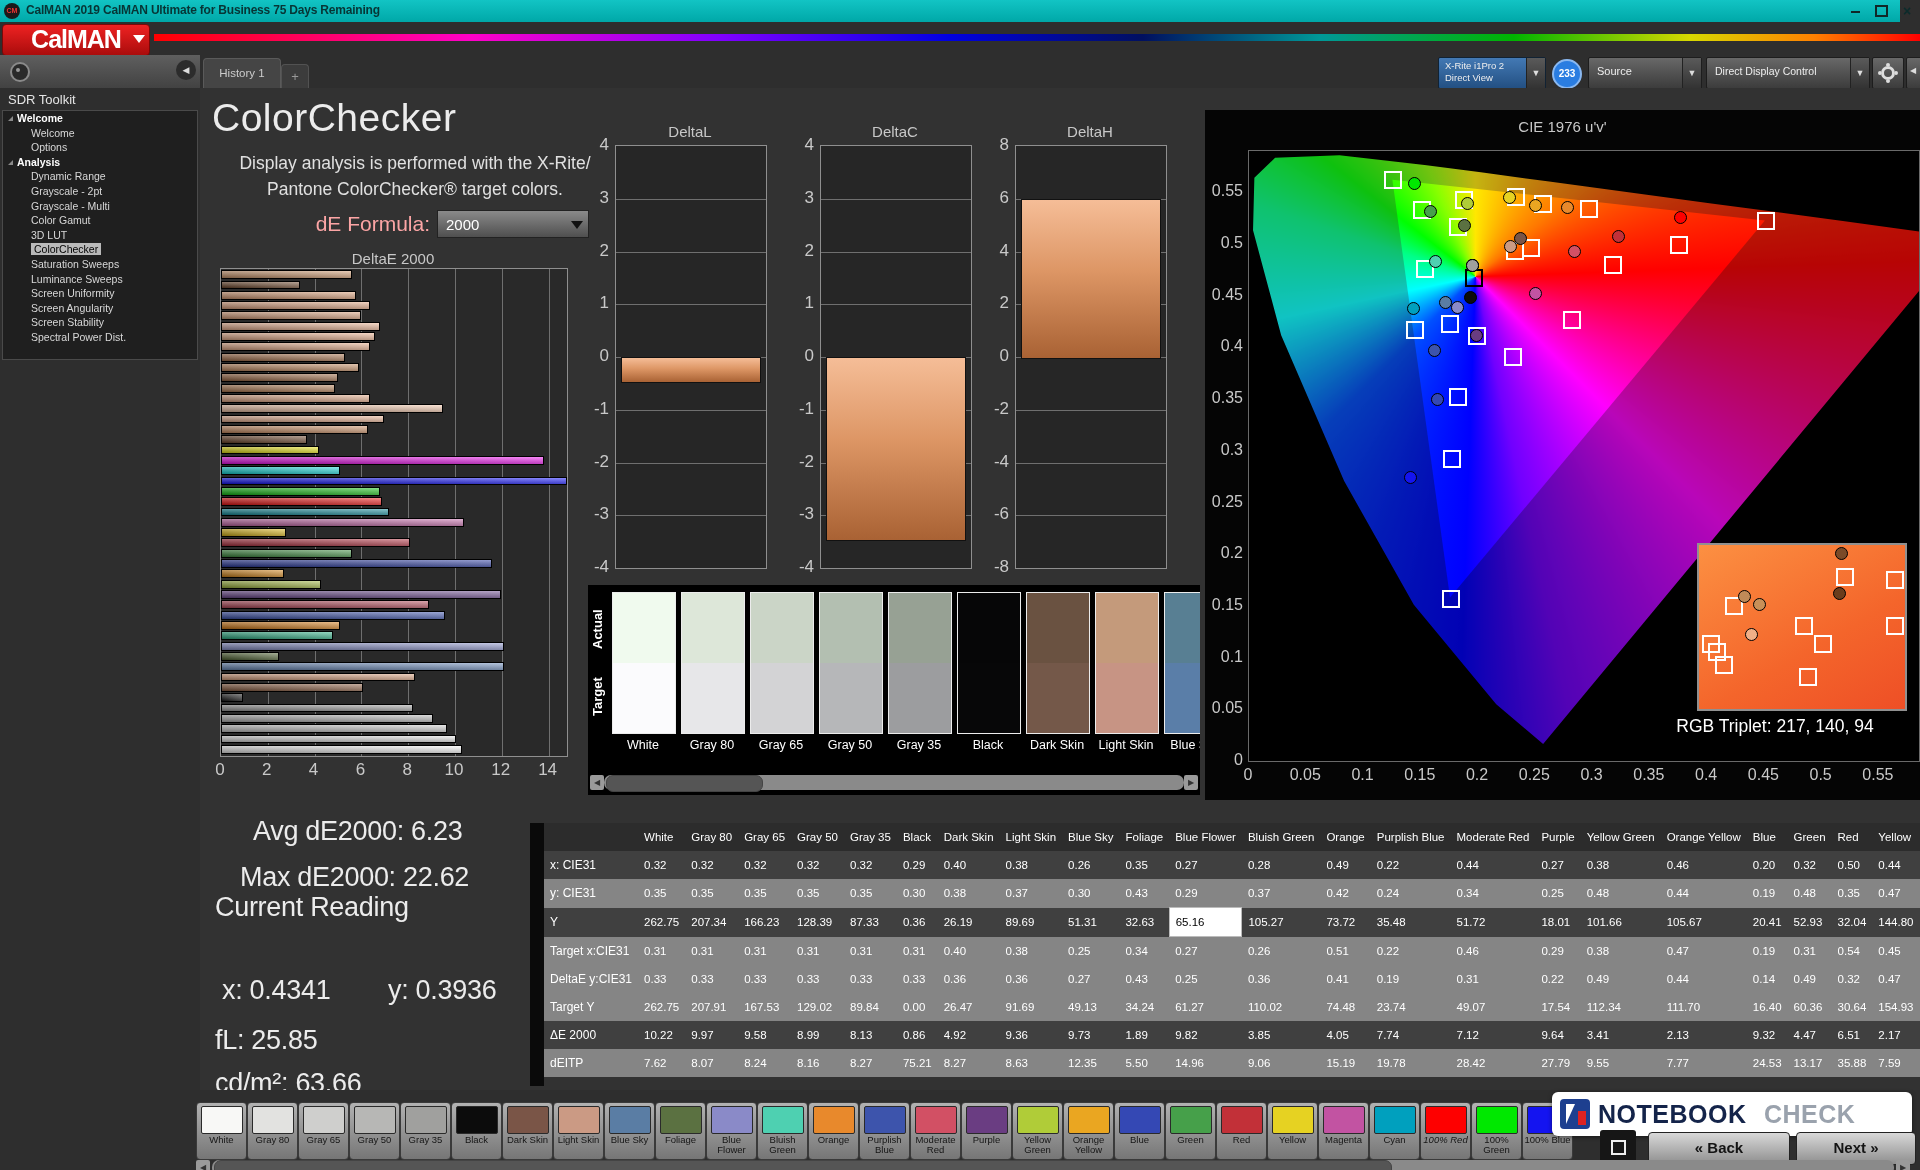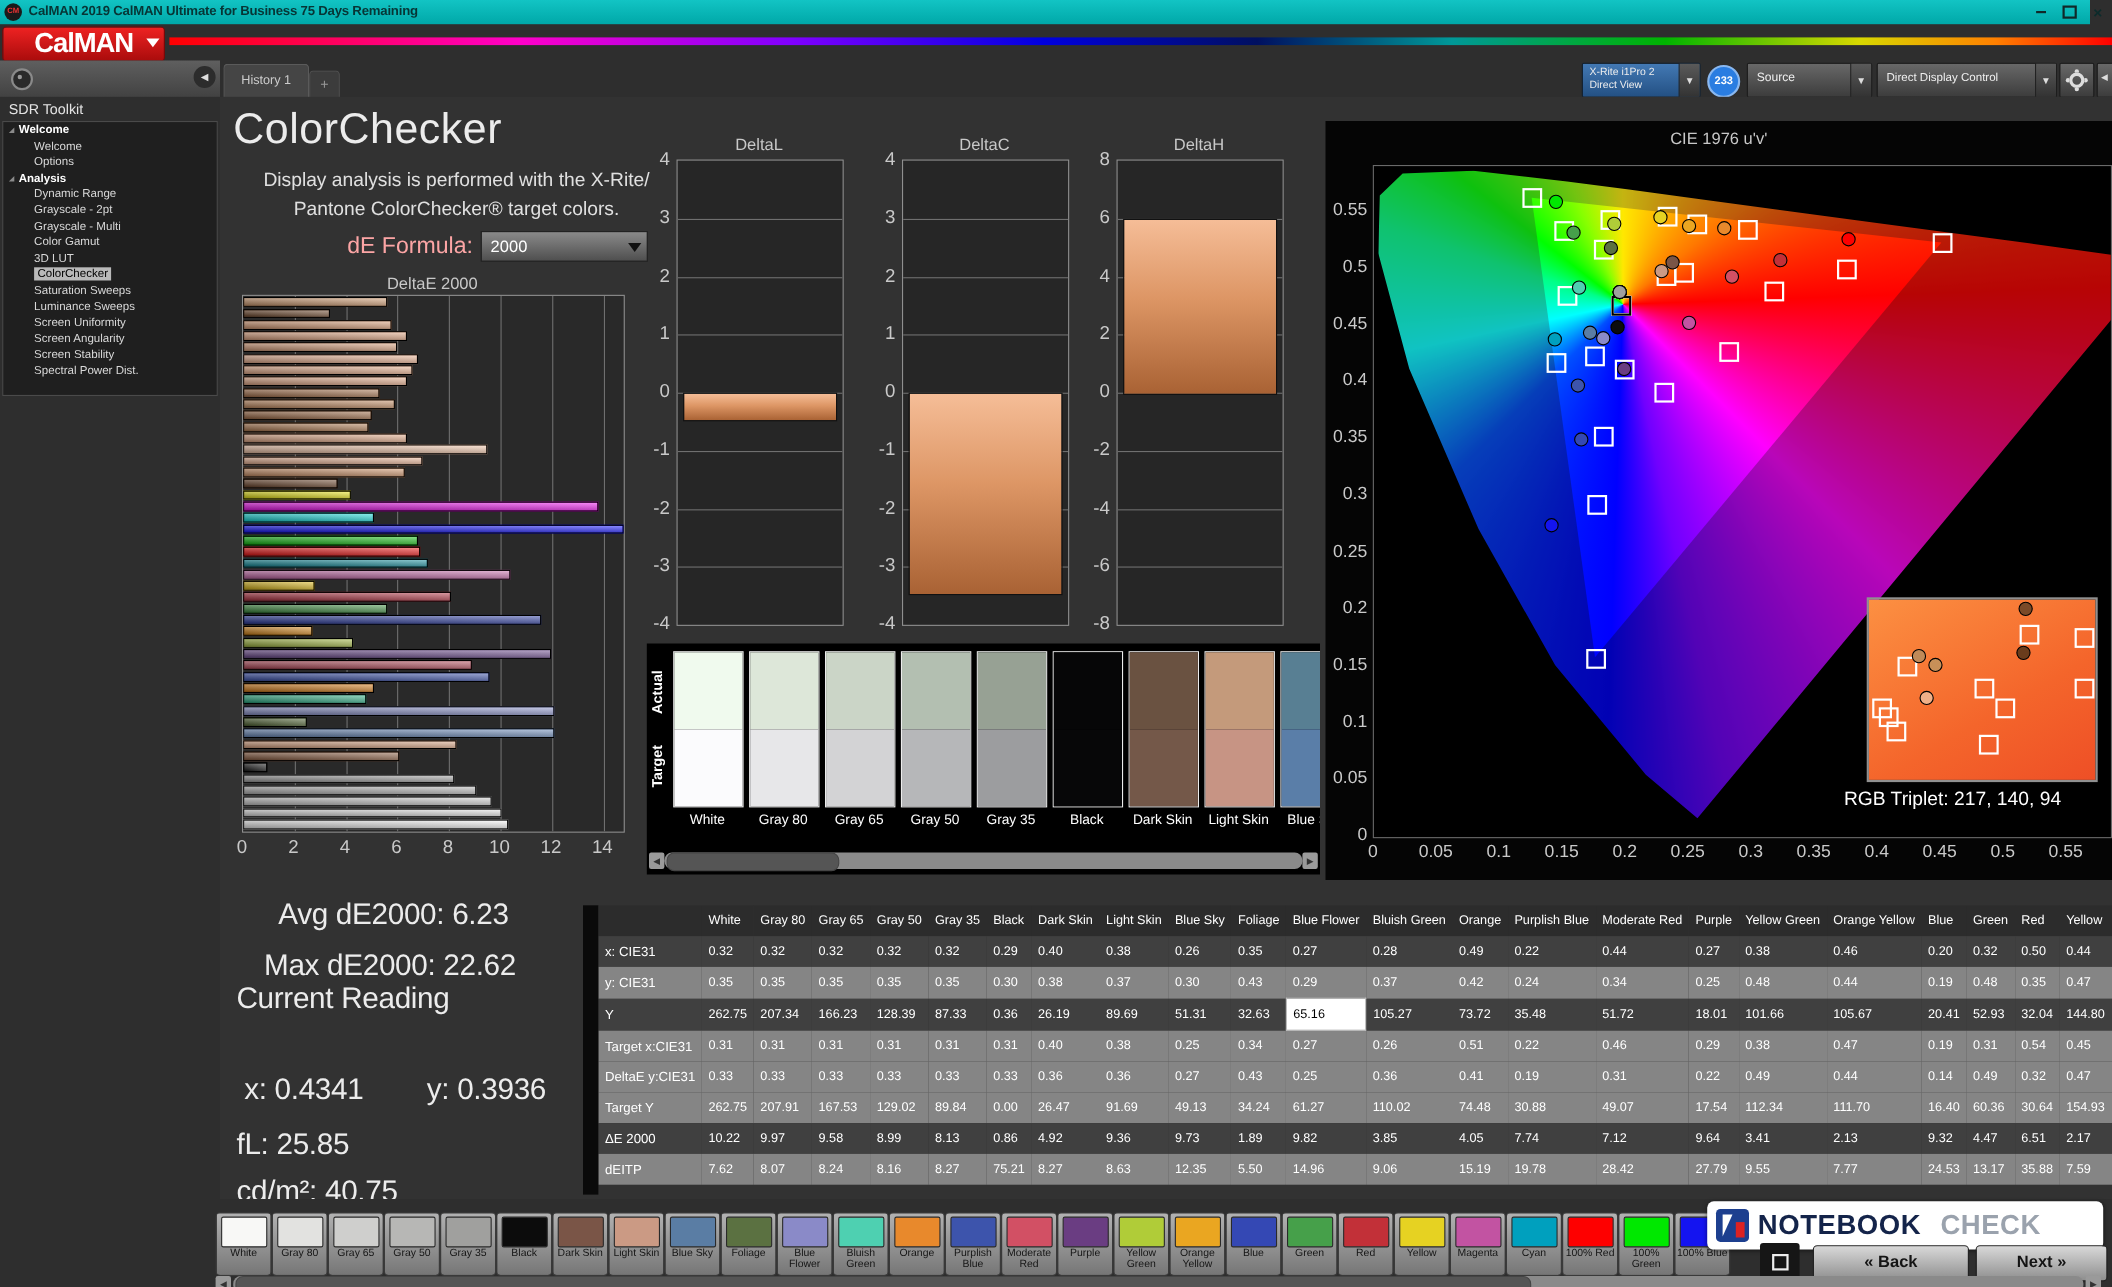--- a/index.html
+++ b/index.html
@@ -271,21 +271,21 @@
         <div class="ticklabel abs" style="left: 288.816px; top: 672px; width: 24px; text-align: center;">12</div>
         <div class="ticklabel abs" style="left: 335.619px; top: 672px; width: 24px; text-align: center;">14</div>
       </div>
 
     <div class="abs stats" style="left:53px;top:728px;">Avg dE2000: 6.23</div>
     <div class="abs stats" style="left:40px;top:774px;">Max dE2000: 22.62</div>
     <div class="abs stats" style="left:15px;top:804px;text-align:center;">Current Reading</div>
     <div class="abs stats" style="left:22px;top:887px;">x: 0.4341</div>
     <div class="abs stats" style="left:188px;top:887px;">y: 0.3936</div>
     <div class="abs stats" style="left:15px;top:937px;">fL: 25.85</div>
-    <div class="abs stats" style="left:15px;top:980px;">cd/m²: 40.75</div>
+    <div class="abs stats" style="left:15px;top:980px;">cd/m²: 63.66</div>
 
     <div id="dcharts">
         <div class="abs charttitle" style="left: 415px; top: 35px; width: 150px;">DeltaL</div>
         <div class="plot" style="left: 415px; top: 57px; width: 150px; height: 422px; background: rgb(38, 38, 38);">
           <div class="gridh" style="top: 52.75px;"></div>
           <div class="gridh" style="top: 105.5px;"></div>
           <div class="gridh" style="top: 158.25px;"></div>
           <div class="gridh" style="top: 211px;"></div>
           <div class="gridh" style="top: 263.75px;"></div>
           <div class="gridh" style="top: 316.5px;"></div>
@@ -673,21 +673,21 @@
               <td>129.02</td>
               <td>89.84</td>
               <td>0.00</td>
               <td>26.47</td>
               <td>91.69</td>
               <td>49.13</td>
               <td>34.24</td>
               <td>61.27</td>
               <td>110.02</td>
               <td>74.48</td>
-              <td>30.88</td>
+              <td>23.74</td>
               <td>49.07</td>
               <td>17.54</td>
               <td>112.34</td>
               <td>111.70</td>
               <td>16.40</td>
               <td>60.36</td>
               <td>30.64</td>
               <td>154.93</td>
               <td>49.47</td>
             </tr>
@@ -839,21 +839,21 @@
           <div class="pl">Yellow</div>
         </div>
         <div class="patchbtn" style="left: 1318px;">
           <div class="sw" style="background: rgb(194, 83, 162);"></div>
           <div class="pl">Magenta</div>
         </div>
         <div class="patchbtn" style="left: 1369px;">
           <div class="sw" style="background: rgb(0, 160, 190);"></div>
           <div class="pl">Cyan</div>
         </div>
-        <div class="patchbtn" style="left: 1420px;">
+        <div class="patchbtn" style="left: 1420px; font-style: italic;">
           <div class="sw" style="background: rgb(254, 0, 0);"></div>
           <div class="pl">100% Red</div>
         </div>
         <div class="patchbtn" style="left: 1471px;">
           <div class="sw" style="background: rgb(0, 232, 0);"></div>
           <div class="pl">100% Green</div>
         </div>
         <div class="patchbtn" style="left: 1522px;">
           <div class="sw" style="background: rgb(20, 20, 240);"></div>
           <div class="pl">100% Blue</div>

